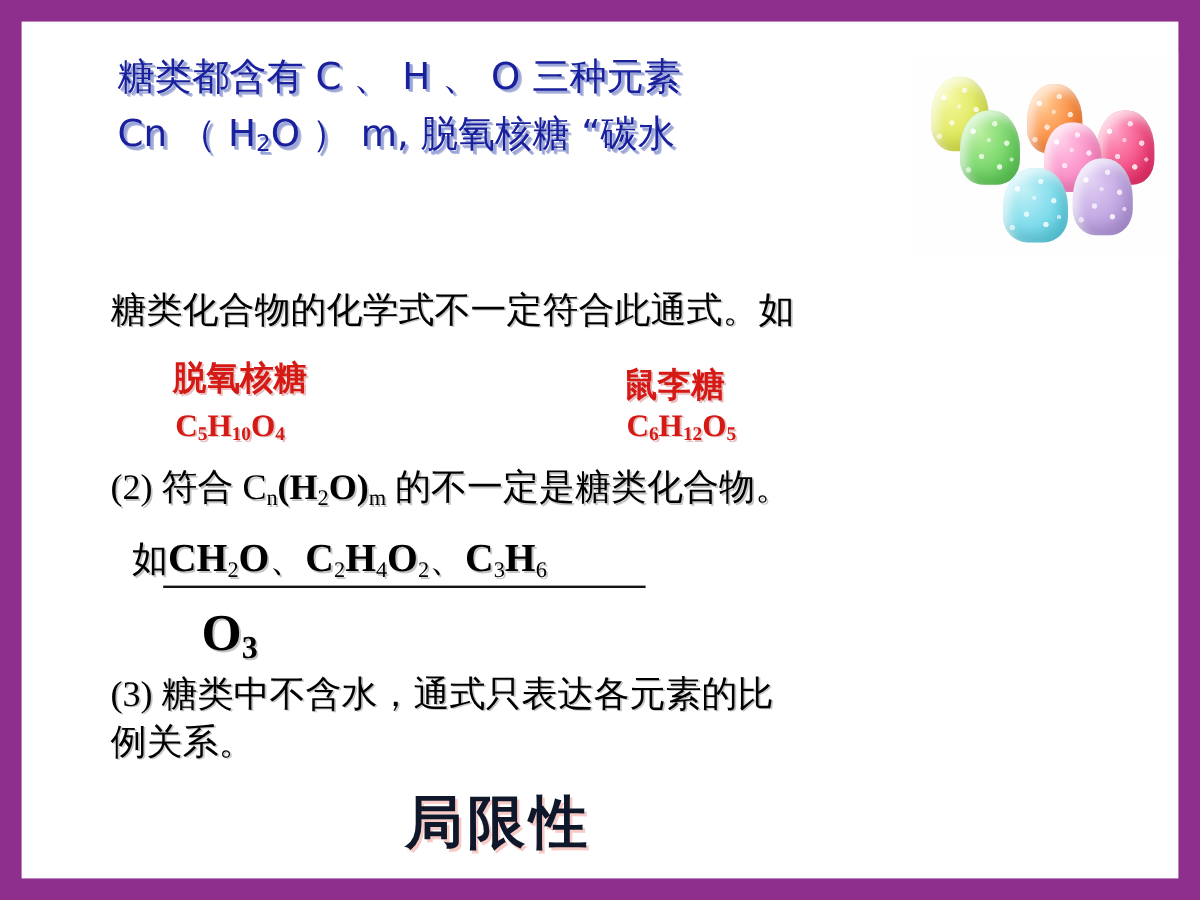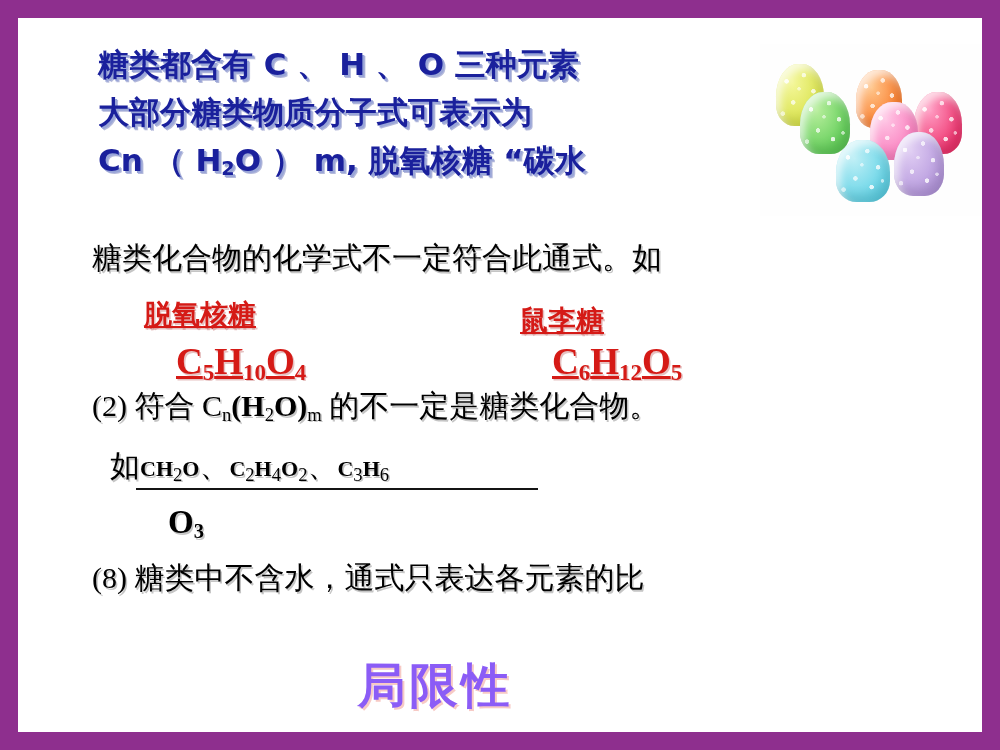--- a/index.html
+++ b/index.html
@@ -53,21 +53,21 @@
   #c-purple {left:134px;top:88px; width:50px;height:64px; background:radial-gradient(ellipse at 34% 30%,#E0CDF3,#B699DD 72%,#A487CF);}
 
   
   #blue-block{
     position:absolute;
     left:80px;top:22px;
     width:620px;
   }
   .blue-line{
     font-family:"DejaVu Sans", sans-serif;
-    font-weight:bold;
+    font-weight:normal;
     font-size:31px;
     line-height:48px;
     color:#1A209C;
     white-space:nowrap;
     text-shadow:2px 2px 0 #9AA6D8, 3px 3px 0 rgba(120,130,190,.55);
     letter-spacing:0px;
   }
   .blue-line sub{font-size:.62em;vertical-align:-0.22em;}
 
   
@@ -77,95 +77,93 @@
     font-size:30px;
     color:#000000;
     white-space:nowrap;
     text-shadow:1.5px 1.5px 0 rgba(150,150,150,.55);
   }
   .blk sub{font-size:.62em;vertical-align:-0.25em;}
   #line-generalformula{left:74px;top:220px;}
   #line-item2{left:74px;top:368px;font-family:Liberation Serif, serif;}
   #line-item2 .formula{font-weight:bold;}
   #line-example{left:92px;top:428px;}
-  #line-example .formula{font-weight:bold;font-size:22px;}
+  #line-example .formula{font-weight:bold;font-size:33px;}
   #line-example-underline{
     position:absolute;left:118px;top:470px;width:402px;height:2px;
     background:#141414;
   }
-  #line-example-wrap{left:150px;top:486px;font-weight:bold;font-size:33px;}
+  #line-example-wrap{left:150px;top:486px;font-weight:bold;font-size:43px;}
   #line-item3a{left:74px;top:540px;}
   #line-item3b{left:74px;top:580px;}
 
   
   .red{
     position:absolute;
     font-family:"Liberation Serif", serif;
     color:#D51A16;
     white-space:nowrap;
     font-weight:bold;
     text-shadow:1.5px 1.5px 0 rgba(200,120,120,.45);
-    text-decoration:underline;
   }
   .red sub{font-size:.62em;vertical-align:-0.25em;}
   .red-name{font-size:28px;}
-  .red-formula{font-size:37px;margin-left:30px;}
+  .red-formula{font-size:26px;}
   #red-name-deoxyribose   {left:126px;top:278px;}
   #red-formula-deoxyribose{left:128px;top:322px;}
   #red-name-rhamnose      {left:502px;top:284px;}
   #red-formula-rhamnose   {left:504px;top:322px;}
 
   
   #bottom-title{
     position:absolute;
     left:0;top:636px;width:795px;
     text-align:center;
     font-family:"DejaVu Sans", sans-serif;
     font-weight:bold;
     font-size:48px;
-    color:#8b5cf6;
+    color:#0f172a;
     text-shadow:2px 2px 0 rgba(240,150,140,.5);
     letter-spacing:4px;
-    padding-left:20px;
   }
 </style>
 </head>
 <body>
 
 <div id="slide">
 
   <div id="candy-photo">
     <div class="candy" id="c-yellow"></div>
     <div class="candy" id="c-green"></div>
     <div class="candy" id="c-orange"></div>
     <div class="candy" id="c-magenta"></div>
     <div class="candy" id="c-pink"></div>
     <div class="candy" id="c-blue"></div>
     <div class="candy" id="c-purple"></div>
   </div>
 
   <div id="blue-block">
     <div class="blue-line">糖类都含有 C 、 H 、 O 三种元素</div>
-    <div class="blue-line">大部分糖类物质分子式可表示为</div>
     <div class="blue-line"><span>Cn （ H</span><sub>2</sub><span>O ） m, 脱氧核糖 “碳水</span></div>
   </div>
 
   <div class="blk" id="line-generalformula">糖类化合物的化学式不一定符合此通式。如</div>
 
   <div class="red red-name" id="red-name-deoxyribose">脱氧核糖</div>
   <div class="red red-formula" id="red-formula-deoxyribose"><span>C</span><sub>5</sub><span>H</span><sub>10</sub><span>O</span><sub>4</sub></div>
 
   <div class="red red-name" id="red-name-rhamnose">鼠李糖</div>
   <div class="red red-formula" id="red-formula-rhamnose"><span>C</span><sub>6</sub><span>H</span><sub>12</sub><span>O</span><sub>5</sub></div>
 
   <div class="blk" id="line-item2"><span>(2) 符合 C</span><sub>n</sub><span class="formula">(H</span><sub>2</sub><span class="formula">O)</span><sub>m</sub><span> 的不一定是糖类化合物。</span></div>
 
   <div class="blk" id="line-example"><span>如</span><span class="formula">CH</span><sub>2</sub><span class="formula">O</span><span>、</span><span class="formula">C</span><sub>2</sub><span class="formula">H</span><sub>4</sub><span class="formula">O</span><sub>2</sub><span>、</span><span class="formula">C</span><sub>3</sub><span class="formula">H</span><sub>6</sub></div>
 
   <div id="line-example-underline"></div>
 
   <div class="blk" id="line-example-wrap"><span>O</span><sub>3</sub></div>
 
-  <div class="blk" id="line-item3a">(8) 糖类中不含水，通式只表达各元素的比</div>
+  <div class="blk" id="line-item3a">(3) 糖类中不含水，通式只表达各元素的比</div>
+  <div class="blk" id="line-item3b">例关系。</div>
 
   <div id="bottom-title">局限性</div>
 
 </div>
 
 </body></html>

